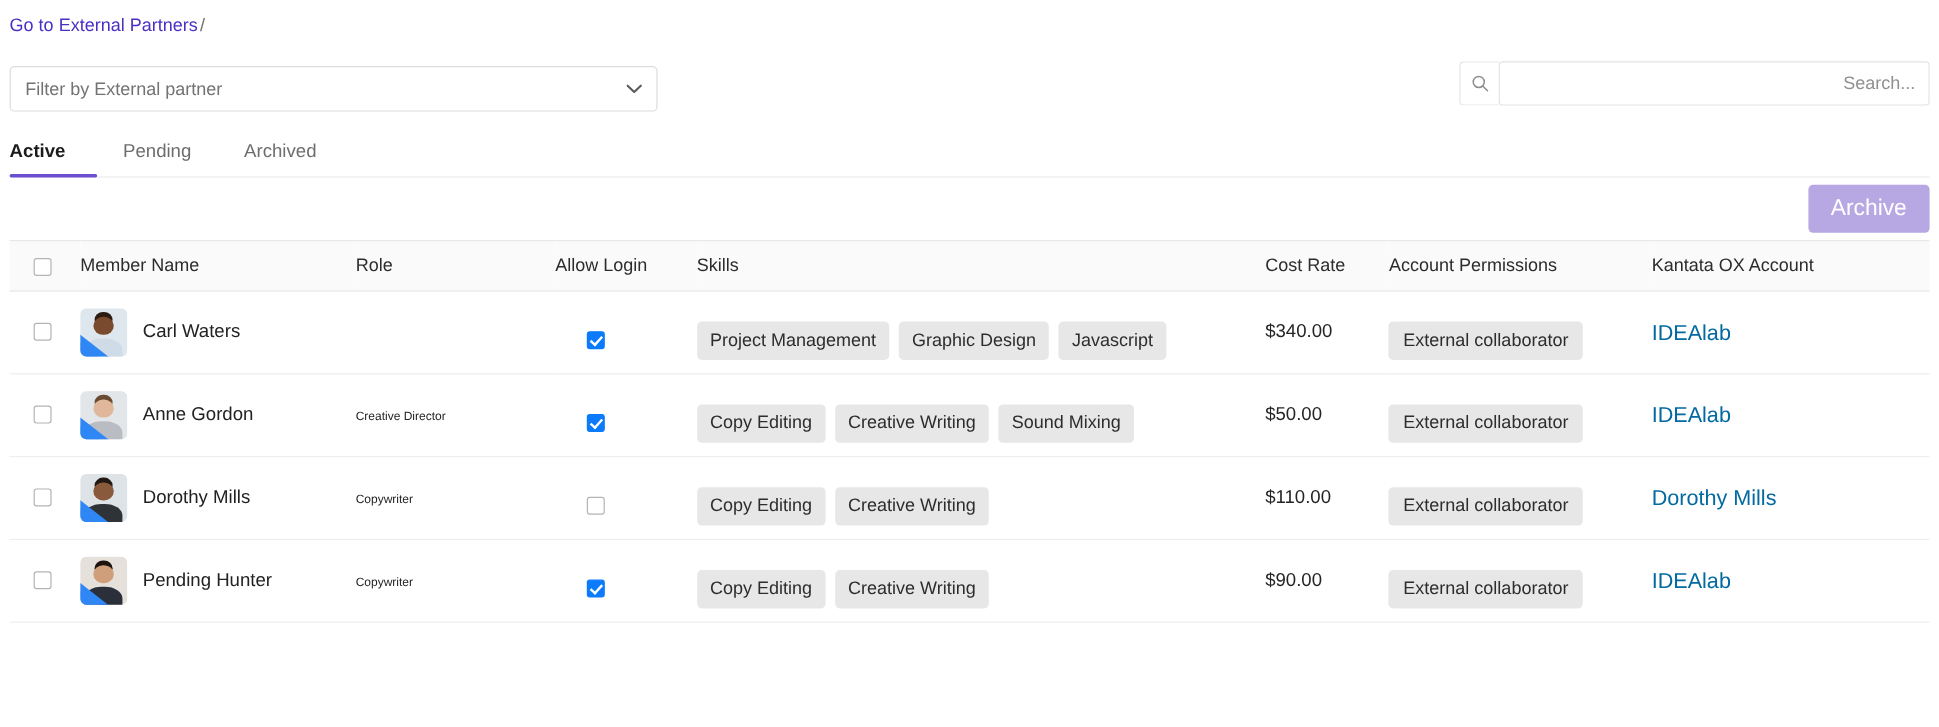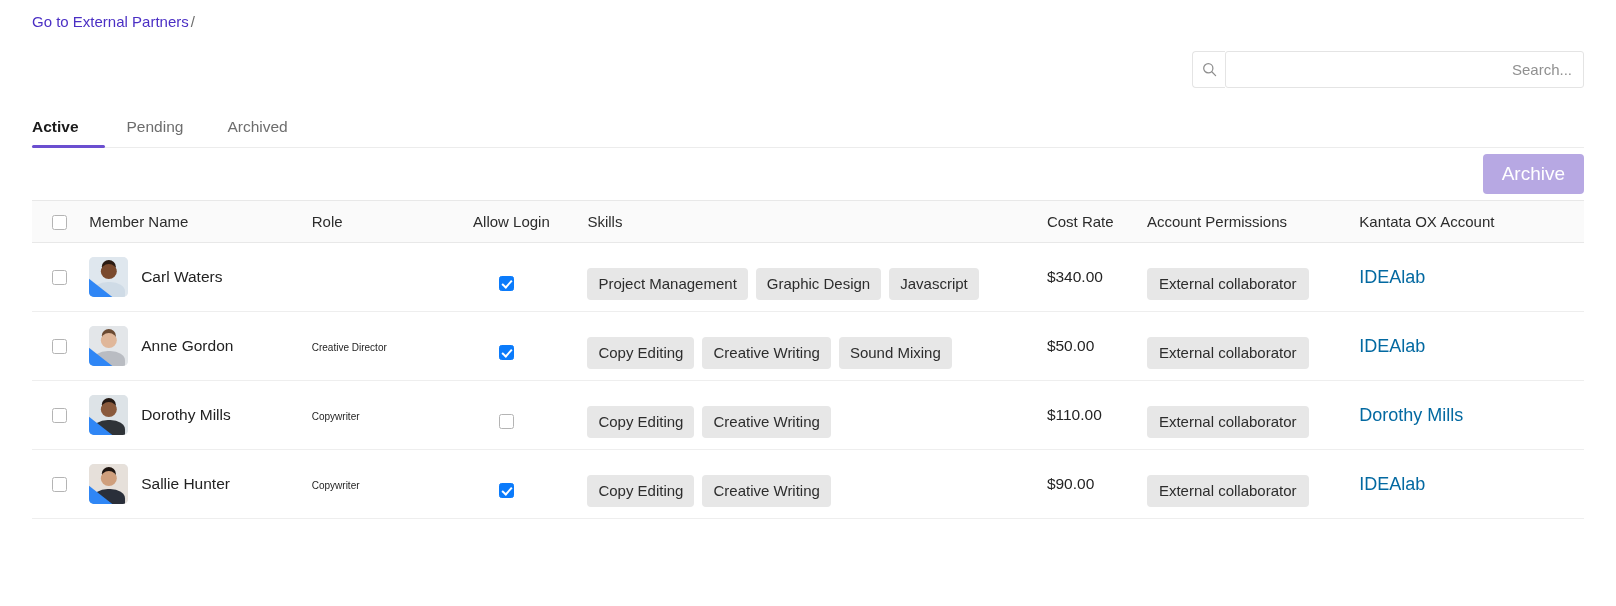--- a/index.html
+++ b/index.html
@@ -3,21 +3,21 @@
 <meta charset="utf-8">
 <style>
   * { box-sizing: border-box; margin: 0; padding: 0; }
   html, body {
     width: 1616px; height: 606px;
     background: #ffffff;
     font-family: "Liberation Sans", sans-serif;
     color: #202020;
     overflow: hidden;
   }
-  .page { position: relative; width: 1616px; height: 606px; padding: 0 32px; }
+  .page { position: relative; width: 1616px; height: 606px; padding: 0 8px; }
 
   
   .breadcrumb { padding-top: 13px; font-size: 15px; line-height: 18px; }
   .breadcrumb a { color: #4b2fc4; text-decoration: none; }
   .breadcrumb .slash { color: #6d6d6d; margin-left: 2px; }
 
   .title-row { display: flex; align-items: center; gap: 11px; margin-top: 6px; }
   .page-title { font-size: 28px; font-weight: 400; color: #1f1f1f; letter-spacing: .1px; }
   .info-icon { width: 19px; height: 19px; border-radius: 50%; border: 1.4px solid #9a9a9a;
     display: flex; align-items: center; justify-content: center; flex: 0 0 auto; margin-top: 4px; }
@@ -153,20 +153,26 @@
 <body>
 
 <div class="page">
 
   <div class="breadcrumb">
     <a href="#">Go to External Partners</a><span class="slash">/</span>
   </div>
 
 
   <div class="controls">
+    <div class="filter-select">
+      <div class="ph">Filter by External partner</div>
+      <svg class="chev" viewBox="0 0 13 8">
+        <path d="M1 1.4 L6.5 6.6 L12 1.4" fill="none" stroke="#5c5c5c" stroke-width="1.8" stroke-linecap="round" stroke-linejoin="round"></path>
+      </svg>
+    </div>
 
     <div class="search-wrap">
       <div class="search-icon-box">
         <svg width="15" height="15" viewBox="0 0 15 15">
           <circle cx="6.3" cy="6.3" r="4.6" fill="none" stroke="#8d8d8d" stroke-width="1.25"></circle>
           <line x1="9.8" y1="9.8" x2="13.6" y2="13.6" stroke="#8d8d8d" stroke-width="1.25" stroke-linecap="round"></line>
         </svg>
       </div>
       <input class="search-input" type="text" placeholder="Search..." style="">
     </div>
@@ -321,21 +327,21 @@
      </td>
      <td class="c-name">
        <div class="member">
          <div class="avatar">
            <div class="sky" style="background:#e6e0da"></div>
            <div class="body" style="background:#2a2f3a"></div>
            <div class="head" style="background:#cf9f7c;box-shadow:0 -5px 0 -1px #1d1410"></div>
            <div class="wedge2"></div>
            <div class="wedge"></div>
          </div>
-         <span class="member-name">Sallie Hunter</span>
+         <span class="member-name">Pending Hunter</span>
        </div>
      </td>
      <td class="c-role">
        <span class="role">Copywriter</span>
      </td>
      <td class="c-login login-cell">
        <input type="checkbox" class="cb" checked="" style="">
      </td>
      <td class="c-skill">
        <div class="chips">

